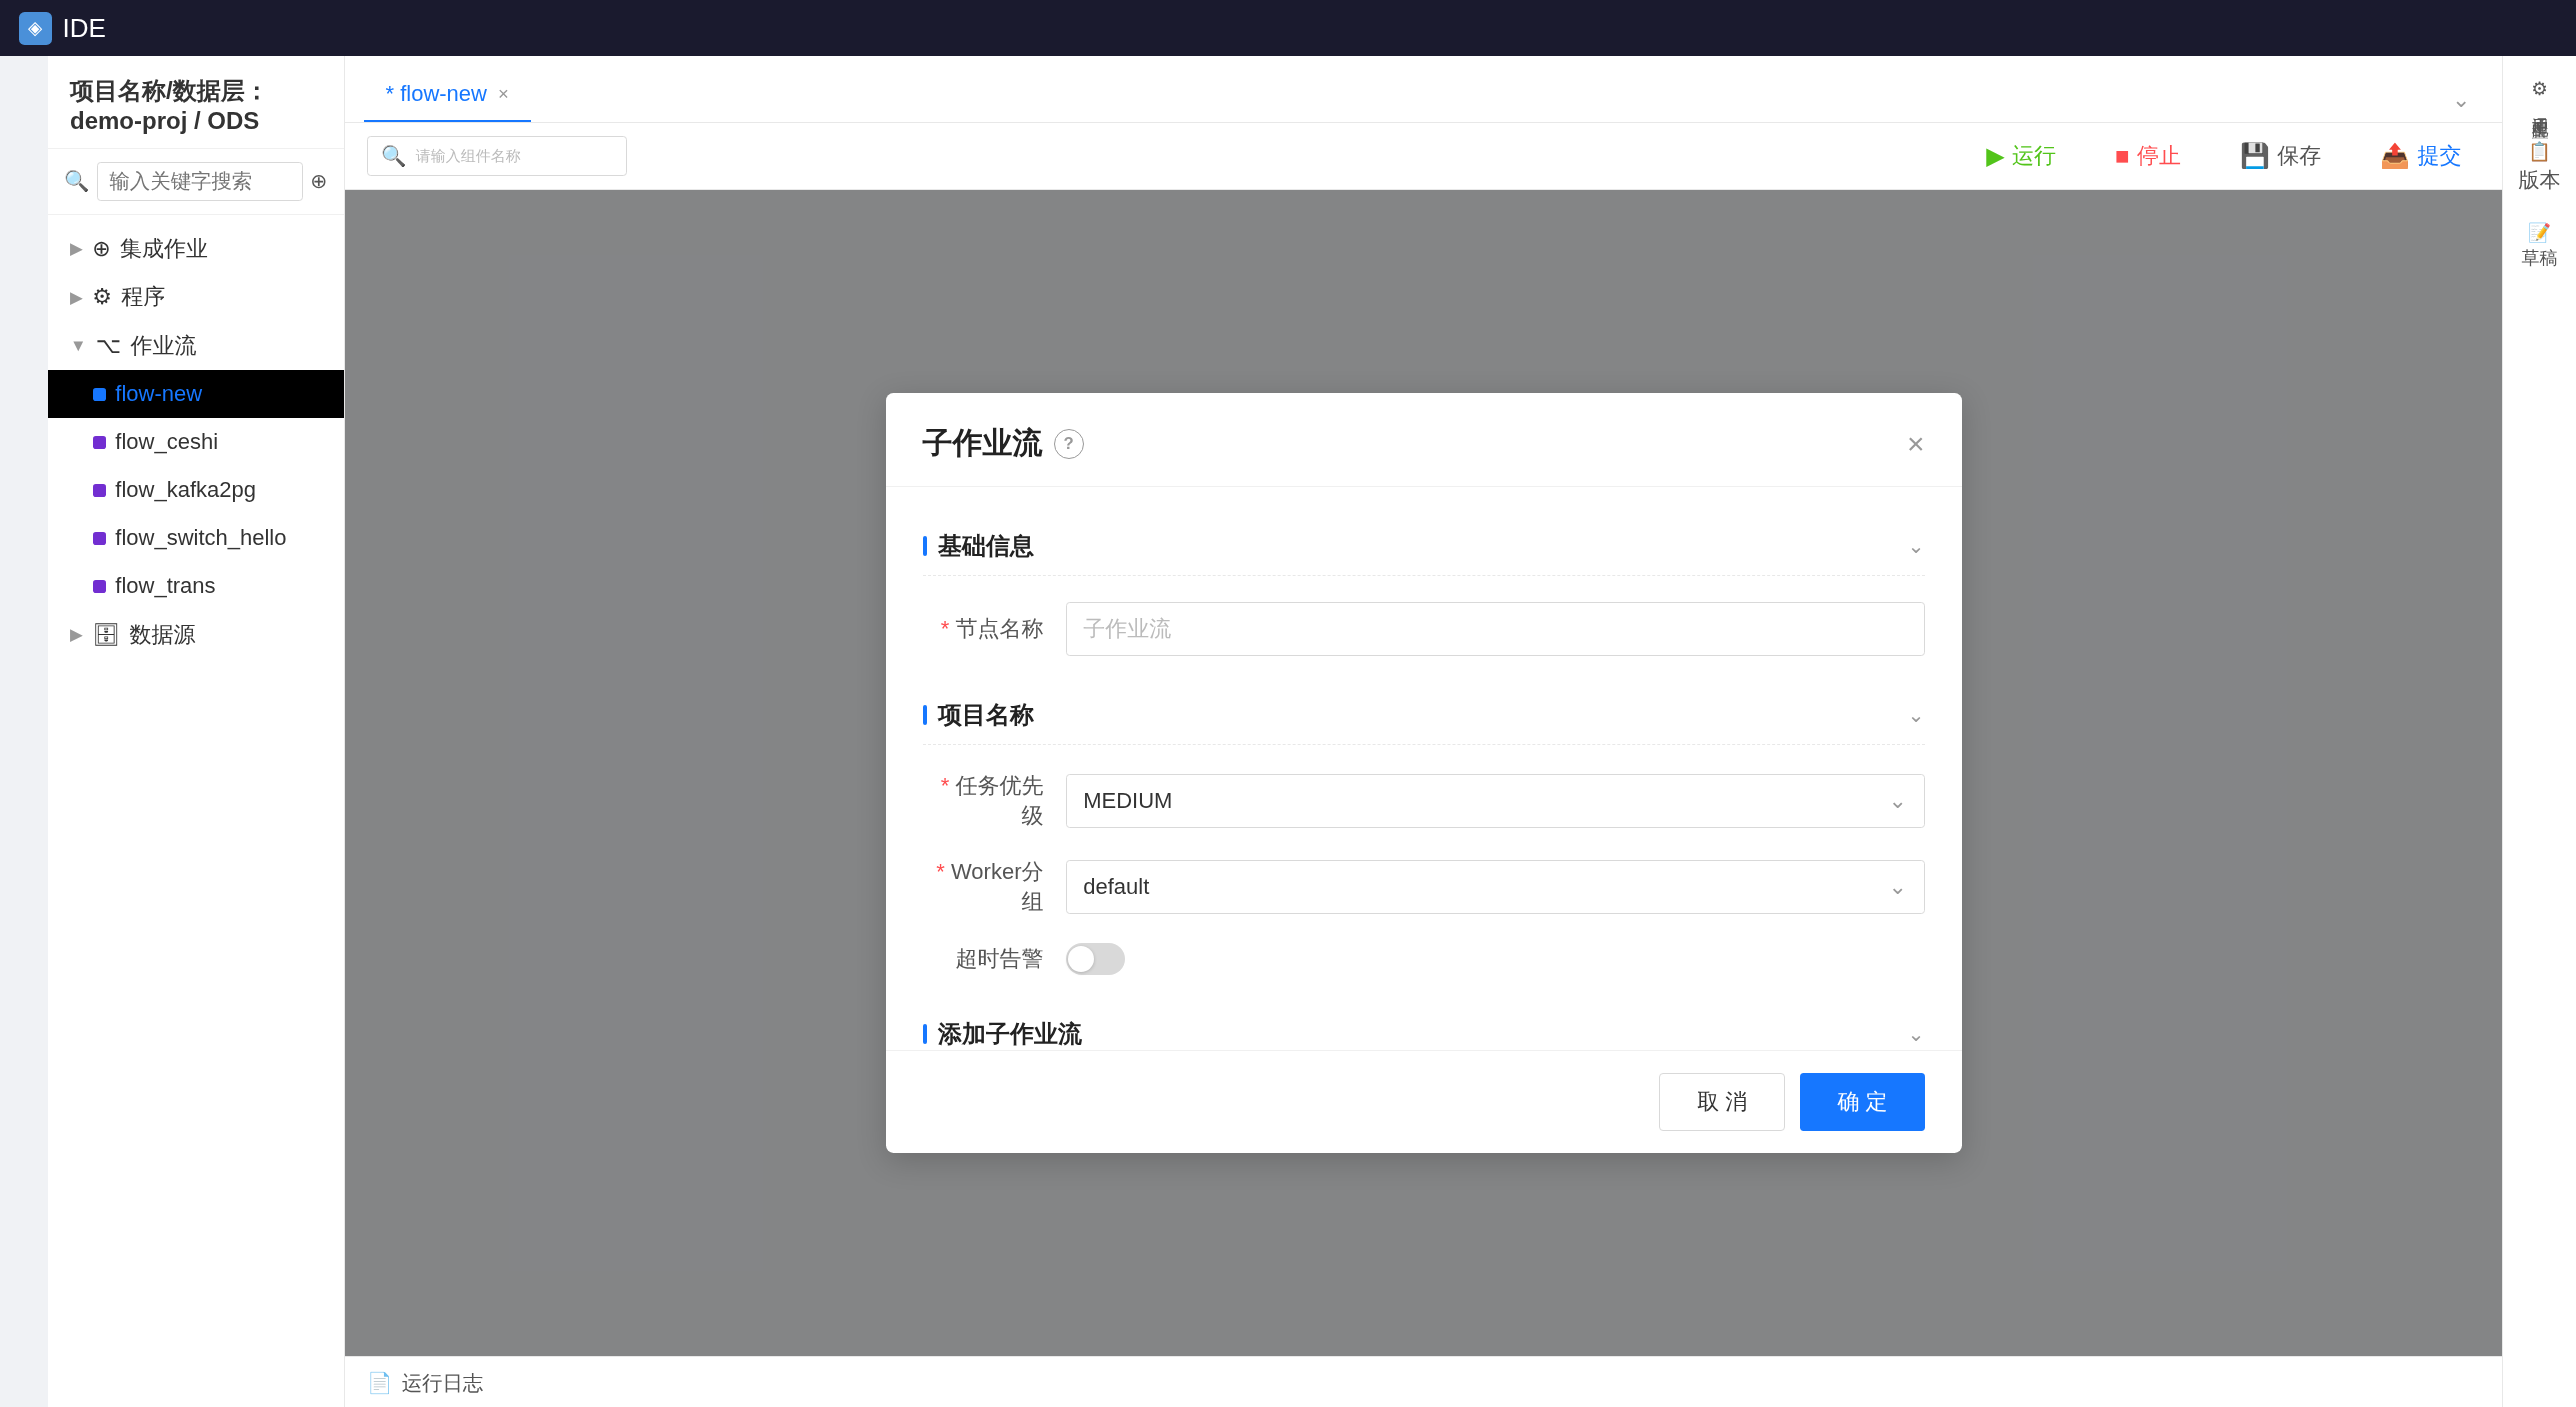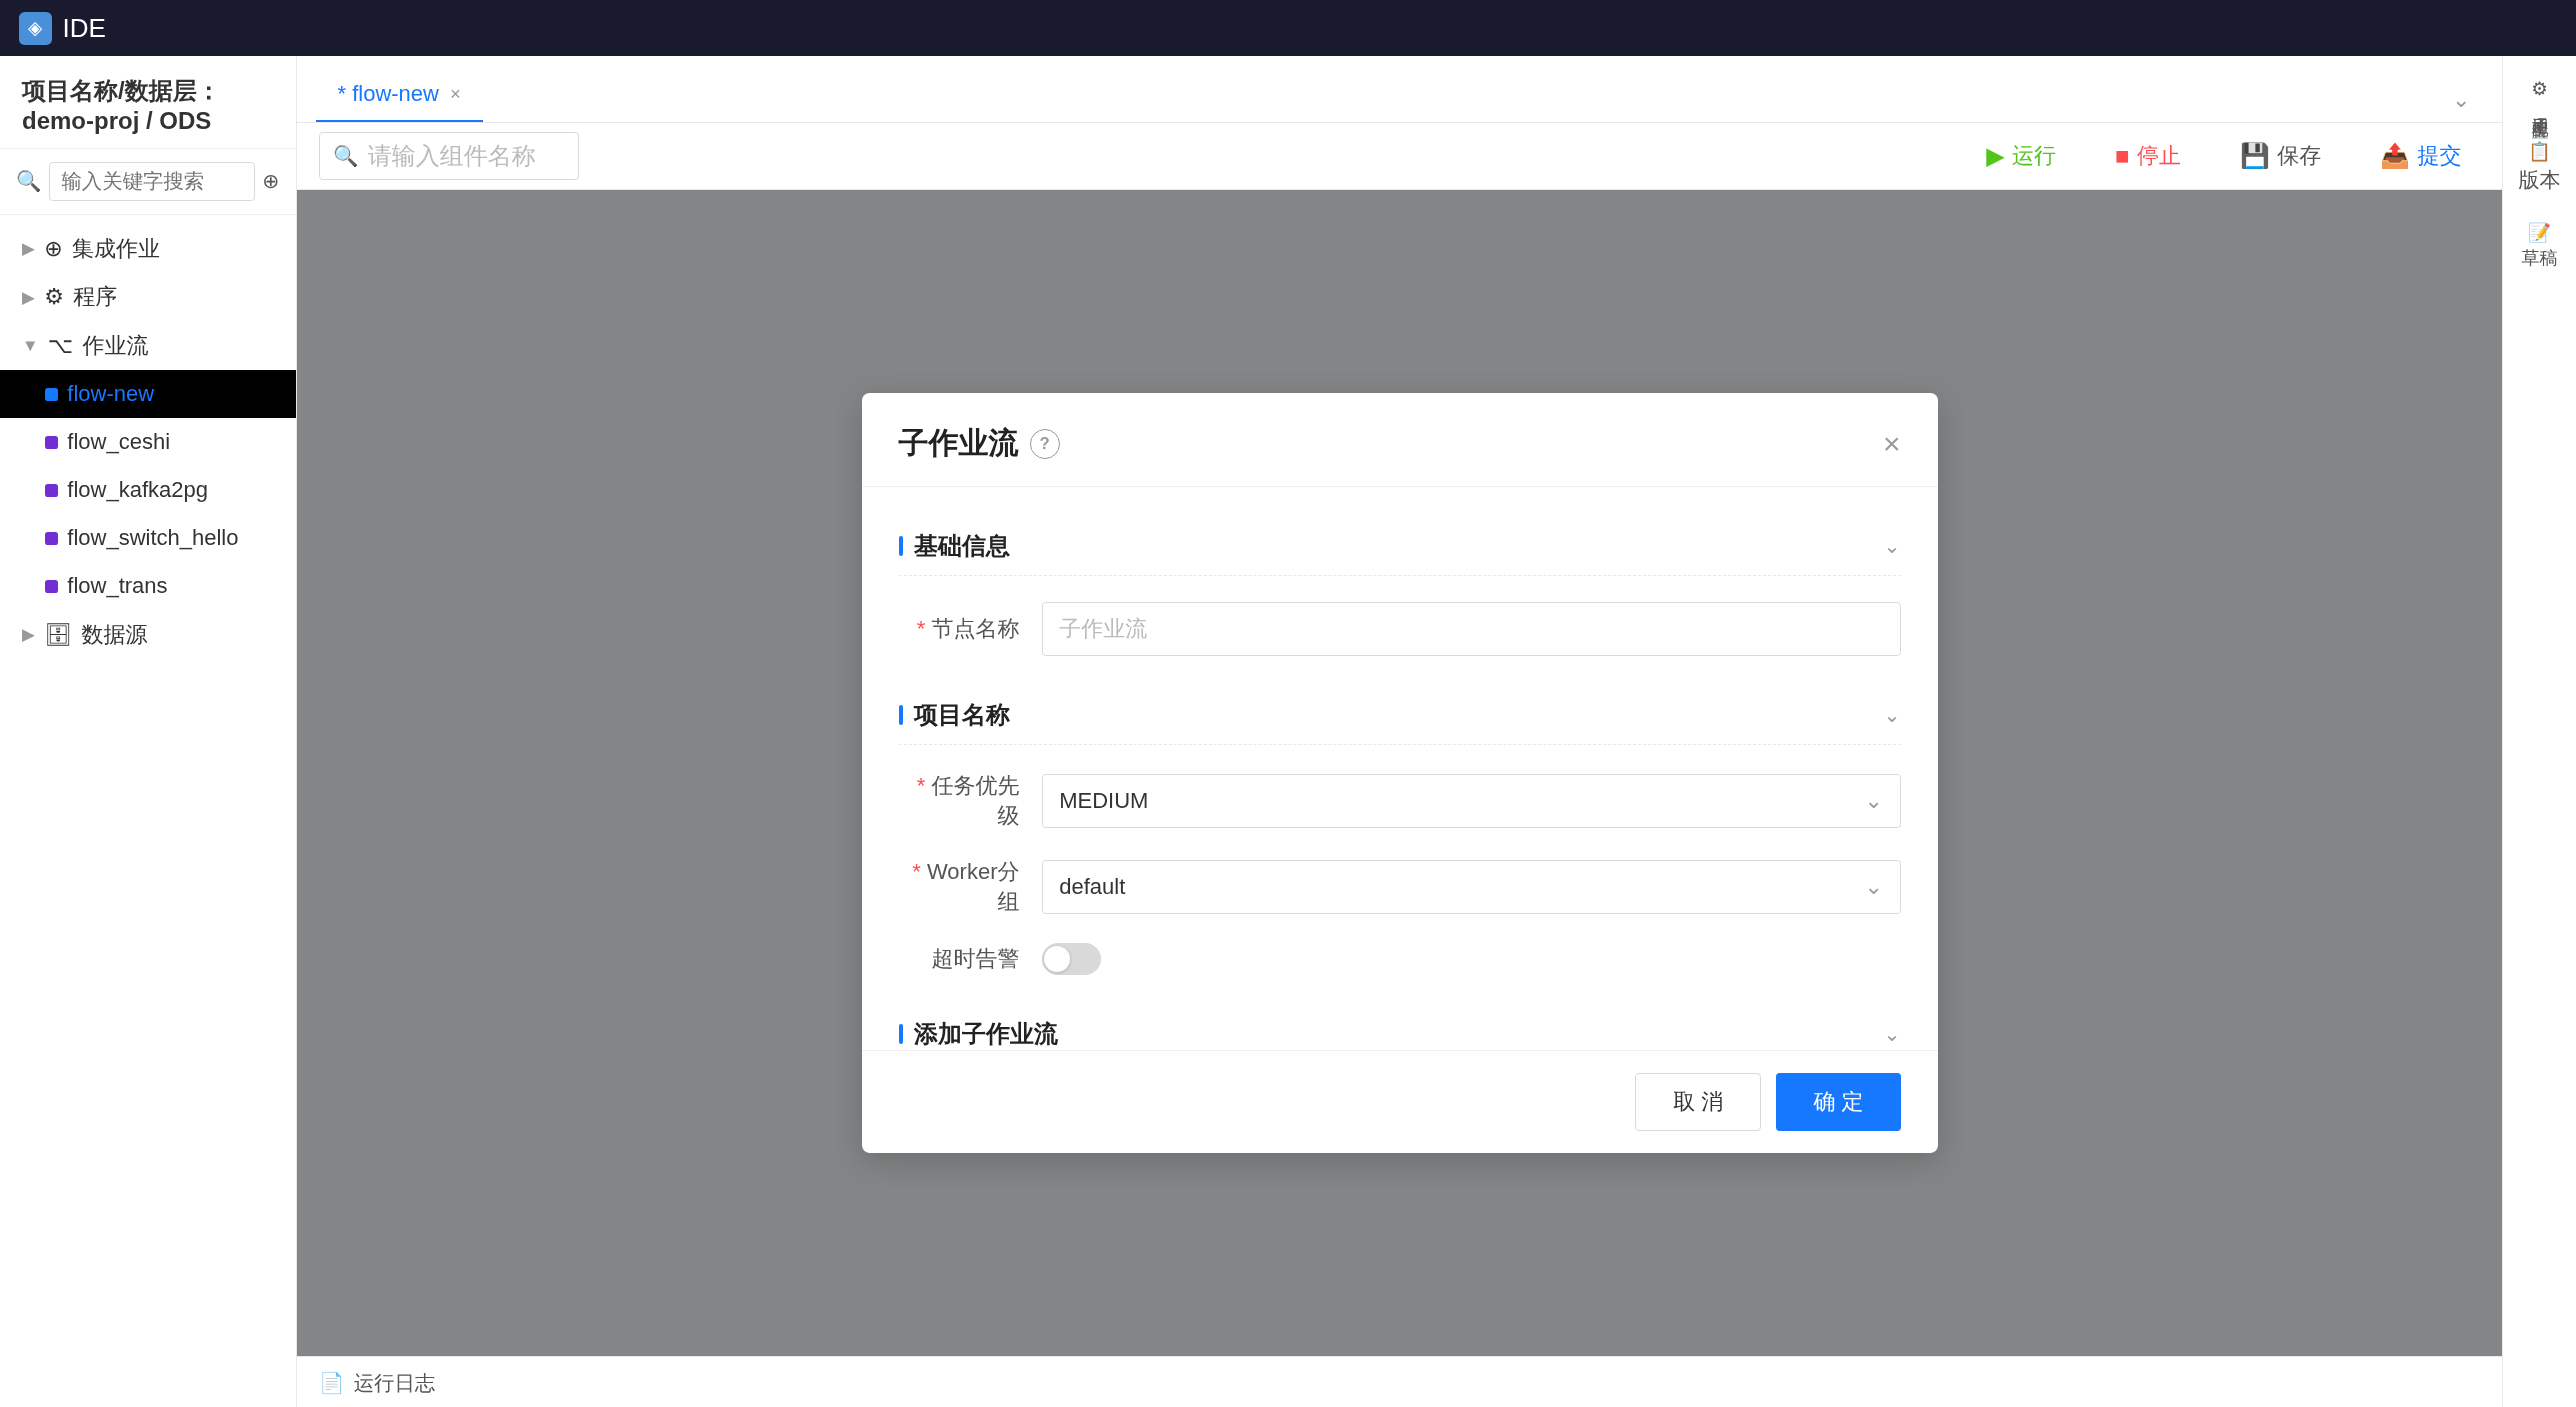--- a/index.html
+++ b/index.html
@@ -32,20 +32,21 @@
       display: flex;
       align-items: center;
       justify-content: center;
       font-size: 18.5px;
     }
 
     
     .main-layout {
       display: flex;
       height: calc(100% - 56px);
+      margin-left: 48px;
     }
 
     
     .sidebar {
       width: 297px;
       background: #fff;
       border-right: 0.9px solid #e8e8e8;
       display: flex;
       flex-direction: column;
       overflow: hidden;
@@ -490,21 +491,21 @@
         <span>* flow-new</span>
         <span class="close-btn">×</span>
       </div>
       <div class="tab-dropdown">⌄</div>
     </div>
 
     <div class="toolbar">
       <div class="toolbar-left">
         <div class="component-search">
           <span style="color:#999;">🔍</span>
-          <span style="font-size:24px;color:#bbb;">请输入组件名称</span>
+          <span style="font-size:15px;color:#bbb;">请输入组件名称</span>
         </div>
       </div>
       <div class="toolbar-right">
         <button class="btn btn-run">
           <span style="color:#52c41a;font-size:24px;">▶</span>
           <span>运行</span>
         </button>
         <button class="btn btn-stop">
           <span style="color:#ff4d4f;font-size:24px;">■</span>
           <span>停止</span>

